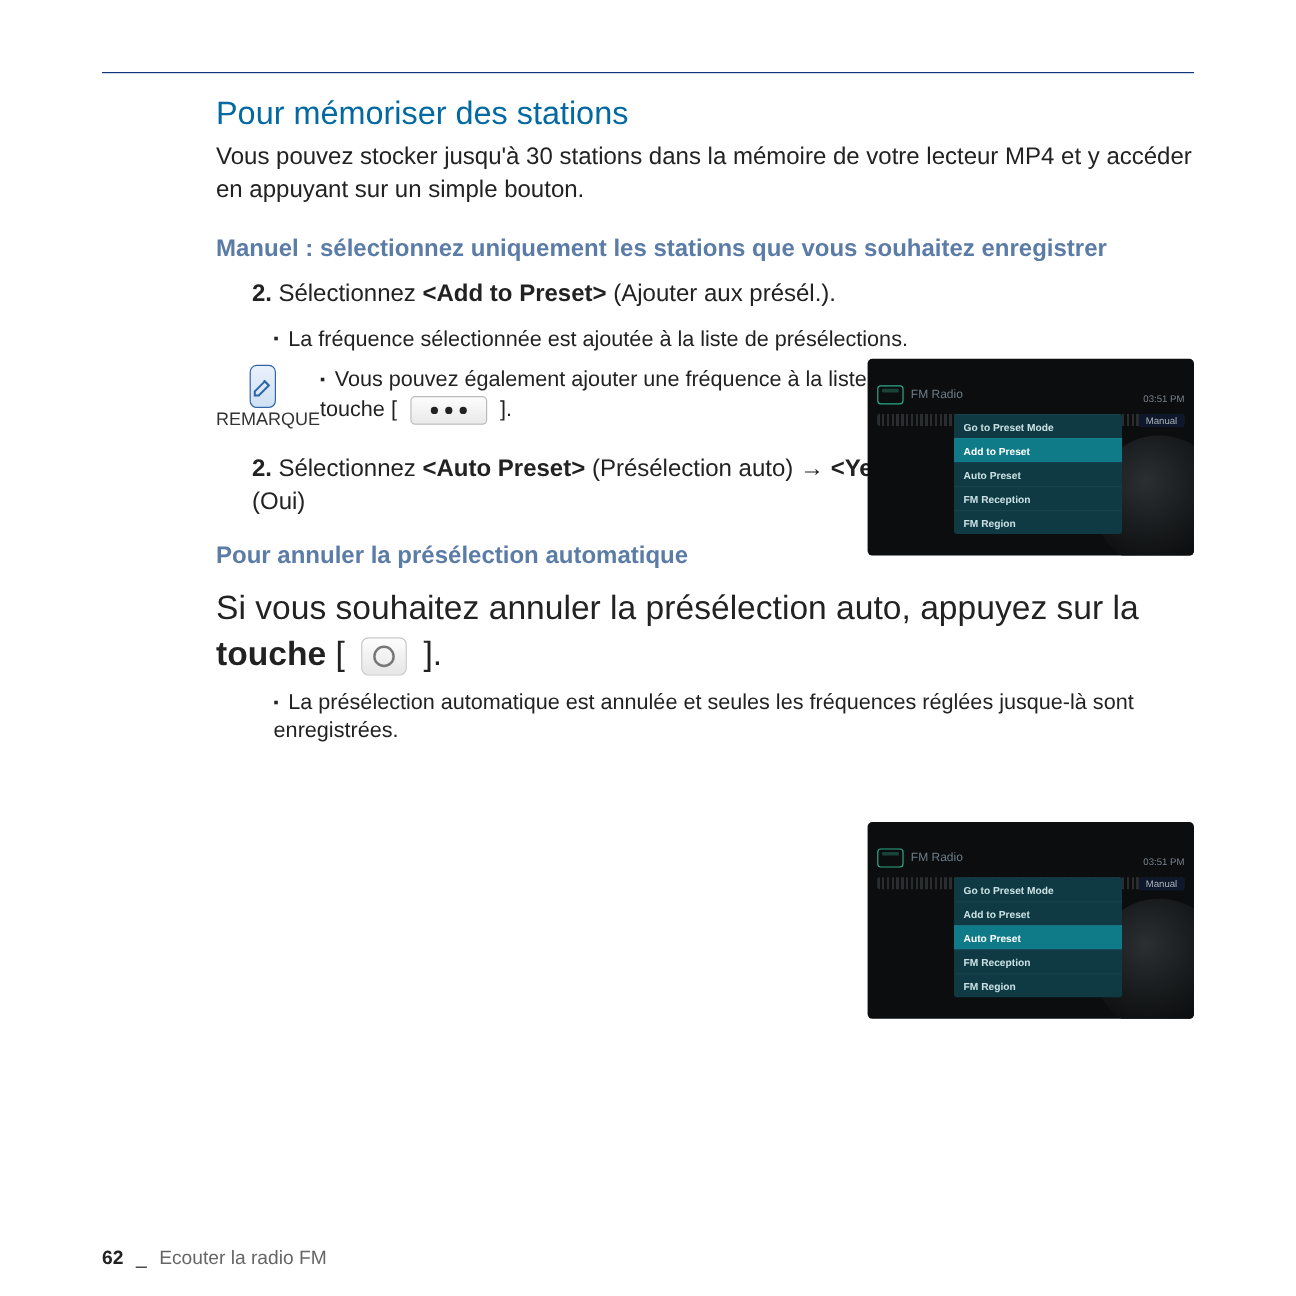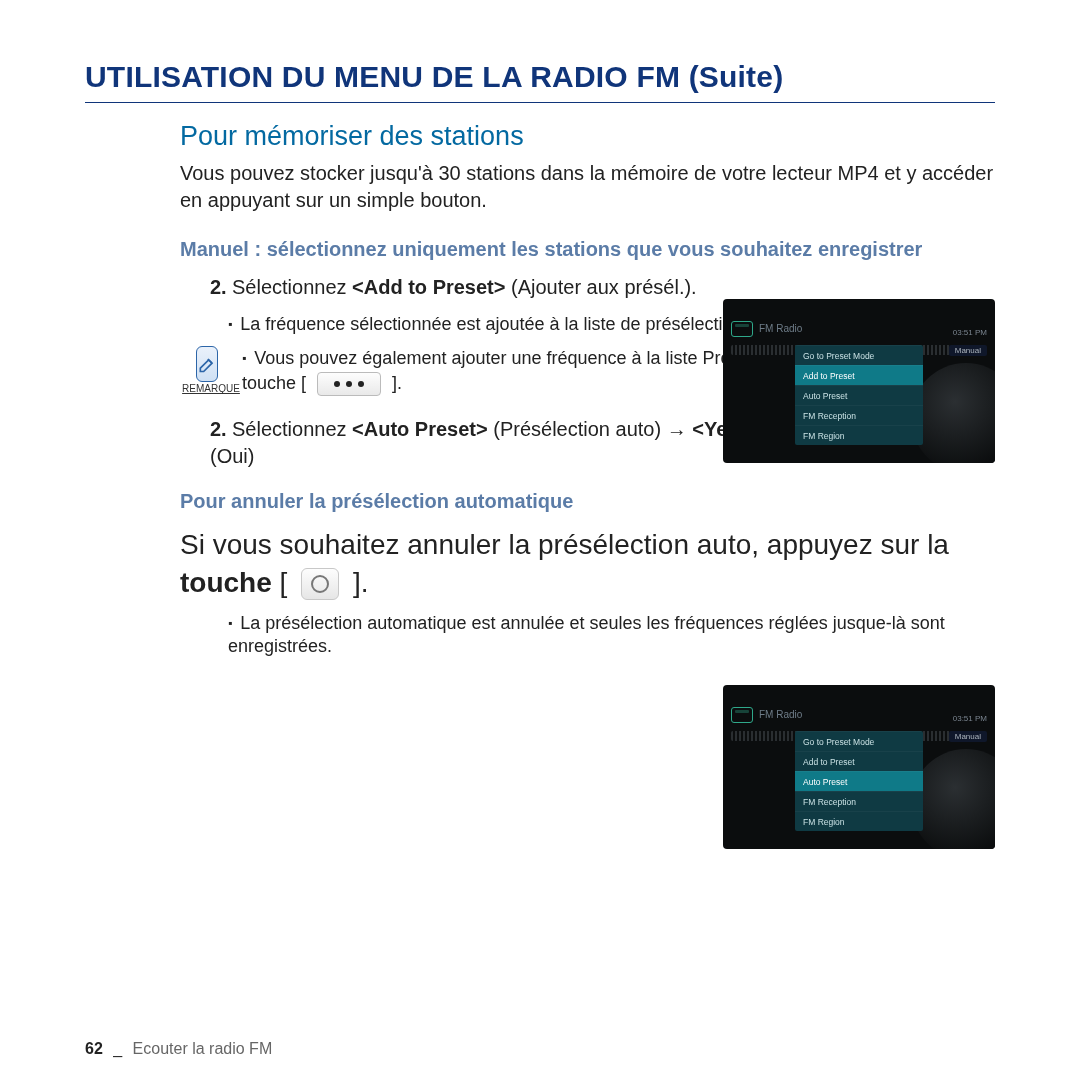--- a/index.html
+++ b/index.html
@@ -11,21 +11,21 @@
   h3{font-size:20px;font-weight:bold;color:#5b7ca7;margin:0 0 12px 95px;line-height:1.3;}
   .steps{margin:0 0 8px 95px;padding-left:30px;font-size:20px;line-height:1.35;}
   .steps > li{margin-bottom:12px;}
   .step-bold{font-weight:bold;}
   .bullets{list-style:none;margin:4px 0 10px 95px;padding-left:48px;font-size:18px;line-height:1.3;}
   .bullets li::before{content:"▪";color:#222;margin-right:8px;font-size:12px;position:relative;top:-2px;}
   .bullets li{margin-bottom:6px;}
   .remark-row{display:flex;align-items:flex-start;margin:6px 0 20px 95px;}
   .remark-icon{flex:0 0 34px;height:34px;border:1px solid #2c65a8;border-radius:6px;background:linear-gradient(#eaf1fb,#cfe0f4);display:flex;align-items:center;justify-content:center;margin-right:8px;}
   .remark-icon svg{width:20px;height:20px;}
-  .remark-label{font-size:10px;text-align:center;margin-top:1px;color:#333;text-decoration:underline;}
+  .remark-label{font-size:15px;text-align:center;margin-top:1px;color:#333;}
   .remark-col{flex:0 0 62px;display:flex;flex-direction:column;align-items:center;}
   .remark-text{font-size:18px;line-height:1.35;}
   .remark-text .b::before{content:"▪";color:#222;margin-right:8px;font-size:12px;position:relative;top:-2px;}
   .menu-icon{display:inline-flex;vertical-align:middle;width:26px;height:20px;justify-content:center;align-items:center;}
   .menu-icon span{display:block;width:18px;height:2px;background:#333;margin:2px 0;border-radius:1px;}
   .dots-btn{display:inline-flex;vertical-align:middle;width:62px;height:22px;border:1px solid #bbb;border-radius:4px;background:linear-gradient(#fdfdfd,#e9e9e9);align-items:center;justify-content:center;margin:0 6px;}
   .dots-btn i{width:6px;height:6px;background:#222;border-radius:50%;margin:0 3px;display:block;}
   .circle-btn{display:inline-flex;vertical-align:middle;width:36px;height:30px;border:1px solid #c8c8c8;border-radius:6px;background:linear-gradient(#fdfdfd,#e6e6e6);align-items:center;justify-content:center;margin:0 6px;}
   .circle-btn i{width:14px;height:14px;border:2px solid #777;border-radius:50%;display:block;}
   .body-text{font-size:28px;line-height:1.35;margin:0 0 10px 95px;}
@@ -37,34 +37,33 @@
   .figure{position:absolute;width:272px;height:164px;background:#0b0d0e;border-radius:4px;overflow:hidden;}
   .fig1{right:85px;top:299px;}
   .fig2{right:85px;top:685px;}
   .fig-top{height:38px;display:flex;align-items:flex-end;padding:0 8px 4px 8px;color:#6e7c88;font-size:10px;justify-content:space-between;}
   .fig-top .clock{font-size:8px;color:#7a848f;}
   .radio-icn{width:20px;height:14px;border:1.5px solid #2fa88a;border-radius:3px;position:relative;margin-right:6px;display:inline-block;vertical-align:middle;}
   .radio-icn::before{content:"";position:absolute;left:3px;right:3px;top:2px;height:3px;background:rgba(47,168,138,.35);border-radius:1px;}
   .fig-body{position:relative;height:126px;}
   .fig-track{position:absolute;left:8px;right:8px;top:4px;height:10px;background:repeating-linear-gradient(90deg,#2a2e31 0 2px,#0b0d0e 2px 4px);border-radius:2px;}
   .fig-mode{position:absolute;right:8px;top:4px;font-size:8px;color:#a9b2bb;background:#0f172a;padding:1px 6px;border-radius:2px;}
-  .fig-menu{position:absolute;left:72px;top:4px;width:128px;background:#0f3a43;border-radius:2px;overflow:hidden;}
+  .fig-menu{position:absolute;left:72px;top:4px;width:140px;background:#0f3a43;border-radius:2px;overflow:hidden;font-weight:bold;}
   .fig-menu div{font-size:8.5px;color:#c9e1e4;padding:4.5px 8px;border-top:1px solid rgba(255,255,255,.04);}
   .fig-menu div.sel{background:#0f7a88;color:#fff;}
   .fig-dial{position:absolute;right:-26px;top:22px;width:110px;height:110px;border-radius:50%;background:radial-gradient(circle at 40% 35%,#2b2f32,#0c0e0f 70%);}
   .with-fig{width:570px;}
   ol.steps{list-style:none;}
   ol.steps li .num{font-weight:bold;display:inline-block;width:22px;}
 </style>
 </head>
 <body>
 
 <div class="page">
 
-  <h1>UTILISATION DU MENU DE LA RADIO FM (Suite)</h1>
   <hr class="rule">
 
   <h2>Pour mémoriser des stations</h2>
   <p class="intro">Vous pouvez stocker jusqu'à 30 stations dans la mémoire de votre lecteur MP4 et y accéder en appuyant sur un simple bouton.</p>
 
   <h3>Manuel : sélectionnez uniquement les stations que vous souhaitez enregistrer</h3>
 
   <ol class="steps with-fig">
     <li>
       <span class="num step-bold">2.</span><span>Sélectionnez </span><span class="step-bold">&lt;Add to Preset&gt;</span><span> (Ajouter aux présél.).</span>

